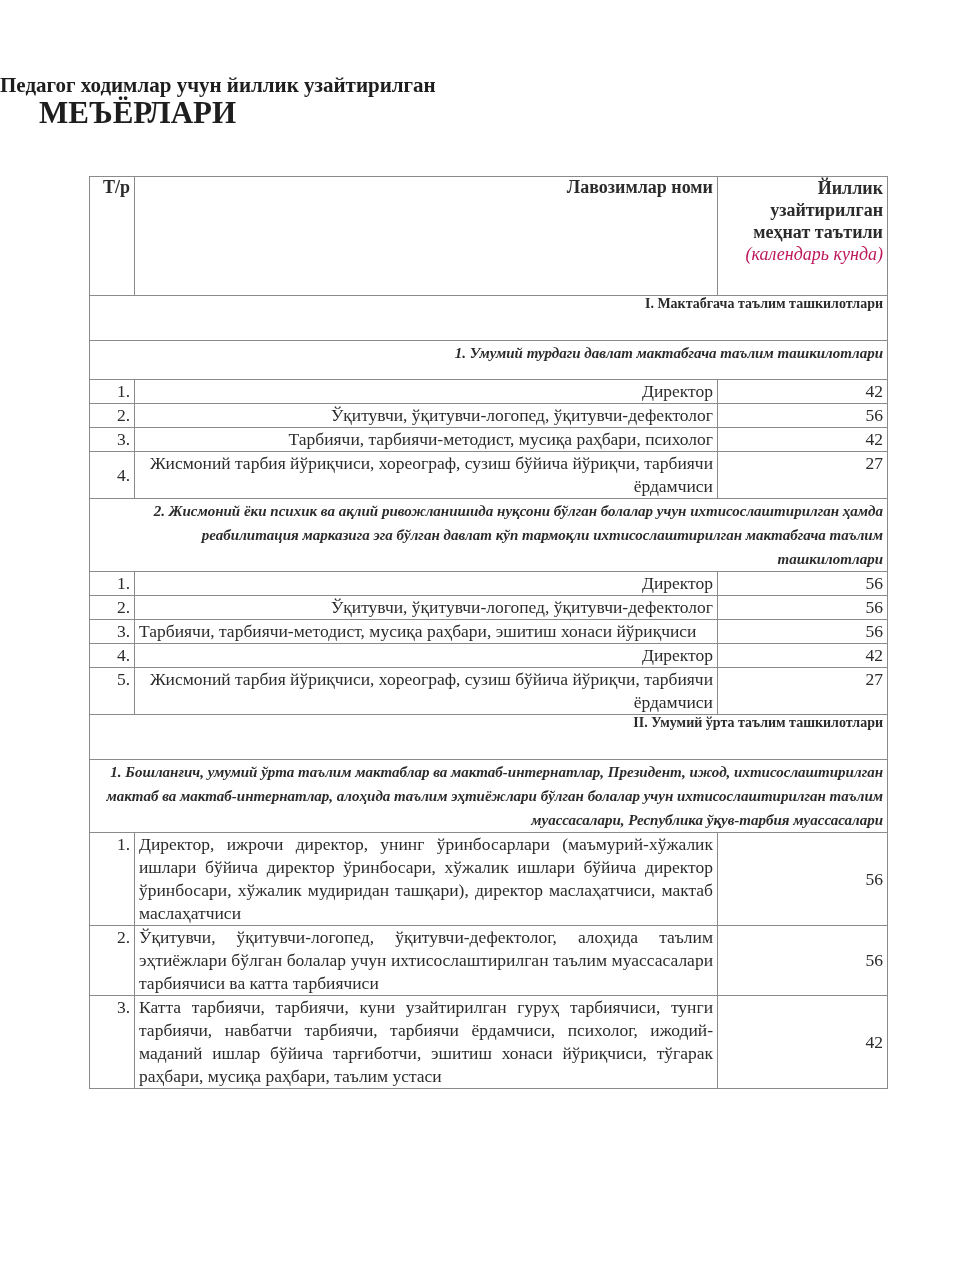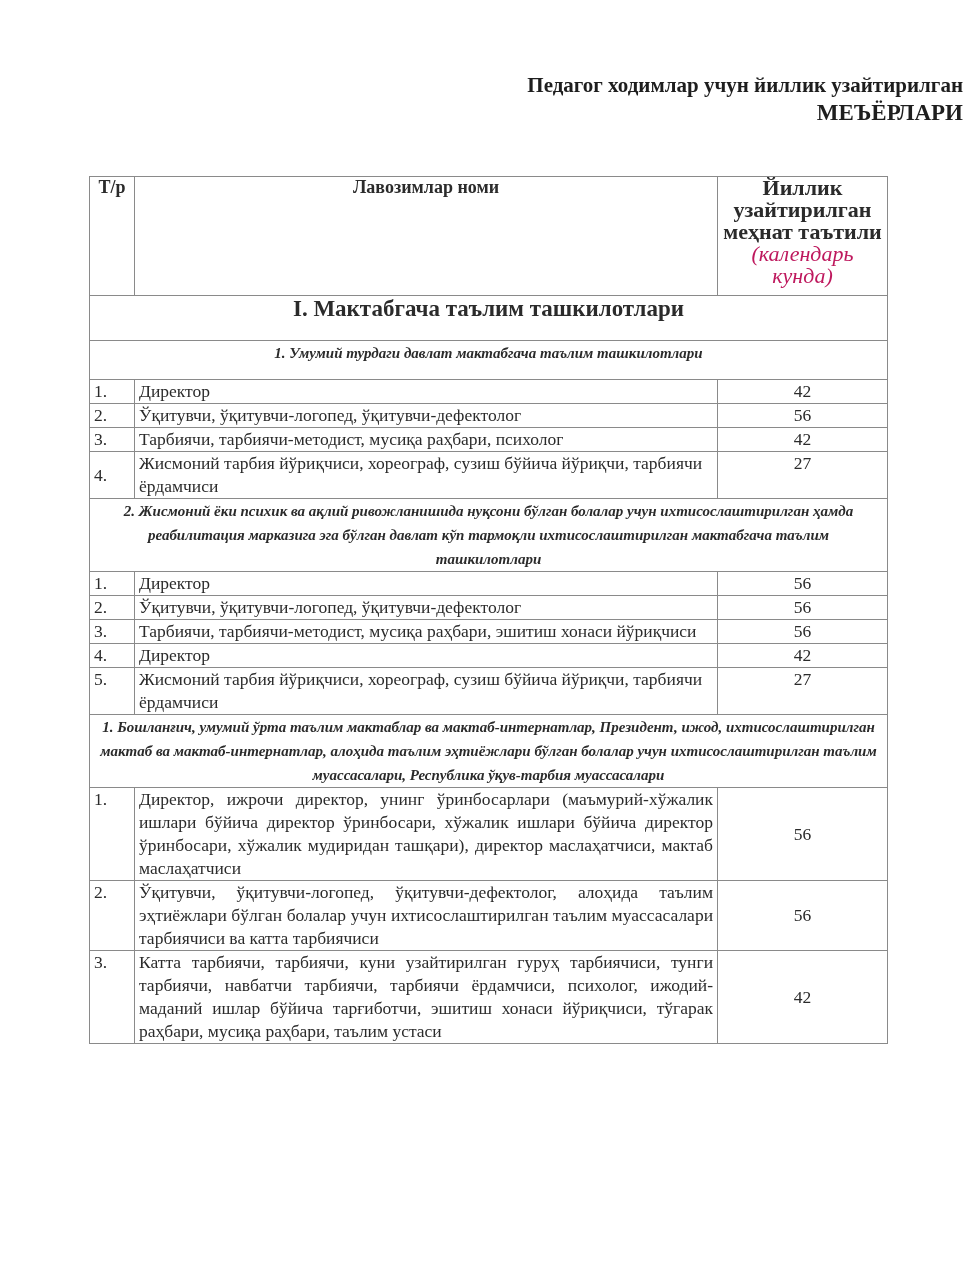--- a/index.html
+++ b/index.html
@@ -13,77 +13,79 @@
       position: relative;
       overflow: hidden;
       font-family: "Liberation Serif", "DejaVu Serif", serif;
       color: #2b2b2b;
     }
     .title-block {
       position: absolute;
       top: 72px;
       left: 0;
       width: 963px;
-      text-align: right;
+      text-align: left;
       font-weight: bold;
       color: #1e1e1e;
     }
     .title-line {
       font-size: 21px;
       line-height: 26px;
       display: block;
     }
     .title-line.big {
-      font-size: 23px;
+      font-size: 31px;
       line-height: 30px;
+      padding-left: 39px;
     }
     table.norms {
       position: absolute;
       top: 176px;
       left: 89px;
       width: 798px;
       border-collapse: collapse;
       font-size: 17.5px;
       table-layout: fixed;
     }
     table.norms td, table.norms th {
       border: 1.5px solid #8a8a8a;
       padding: 0 4px;
       vertical-align: top;
+      text-align: right;
     }
     col.c-num { width: 45px; }
     col.c-name { width: 583px; }
     col.c-days { width: 170px; }
 
     th.h-num, th.h-name {
       font-weight: bold;
       font-size: 18px;
       vertical-align: middle;
       text-align: center;
       height: 118px;
     }
     th.h-days {
       font-weight: bold;
-      font-size: 22px;
+      font-size: 18px;
       text-align: center;
       line-height: 22px;
       padding: 2px 4px;
     }
     .h-days .ital {
       font-weight: normal;
       font-style: italic;
       display: block;
       color: #be185d;
     }
     .h-days .bl { display: block; }
 
     td.section {
       text-align: center;
       font-weight: bold;
-      font-size: 23px;
+      font-size: 14px;
       height: 44px;
       vertical-align: middle;
     }
     td.subsection {
       text-align: center;
       font-weight: bold;
       font-style: italic;
       font-size: 15px;
       line-height: 24px;
       padding: 6px 8px;
@@ -189,20 +191,23 @@
       <td class="name">Директор</td>
       <td class="days">42</td>
     </tr>
     <tr>
       <td class="num">5.</td>
       <td class="name">Жисмоний тарбия йўриқчиси, хореограф, сузиш бўйича йўриқчи, тарбиячи ёрдамчиси</td>
       <td class="days">27</td>
     </tr>
 
     <tr>
+      <td colspan="3" class="section">II. Умумий ўрта таълим ташкилотлари</td>
+    </tr>
+    <tr>
       <td colspan="3" class="subsection">1. Бошланғич, умумий ўрта таълим мактаблар ва мактаб-интернатлар, Президент, ижод, ихтисослаштирилган мактаб ва мактаб-интернатлар, алоҳида таълим эҳтиёжлари бўлган болалар учун ихтисослаштирилган таълим муассасалари, Республика ўқув-тарбия муассасалари</td>
     </tr>
     <tr>
       <td class="num">1.</td>
       <td class="name justify">Директор, ижрочи директор, унинг ўринбосарлари (маъмурий-хўжалик ишлари бўйича директор ўринбосари, хўжалик ишлари бўйича директор ўринбосари, хўжалик мудиридан ташқари), директор маслаҳатчиси, мактаб маслаҳатчиси</td>
       <td class="days mid">56</td>
     </tr>
     <tr>
       <td class="num">2.</td>
       <td class="name justify">Ўқитувчи, ўқитувчи-логопед, ўқитувчи-дефектолог, алоҳида таълим эҳтиёжлари бўлган болалар учун ихтисослаштирилган таълим муассасалари тарбиячиси ва катта тарбиячиси</td>

